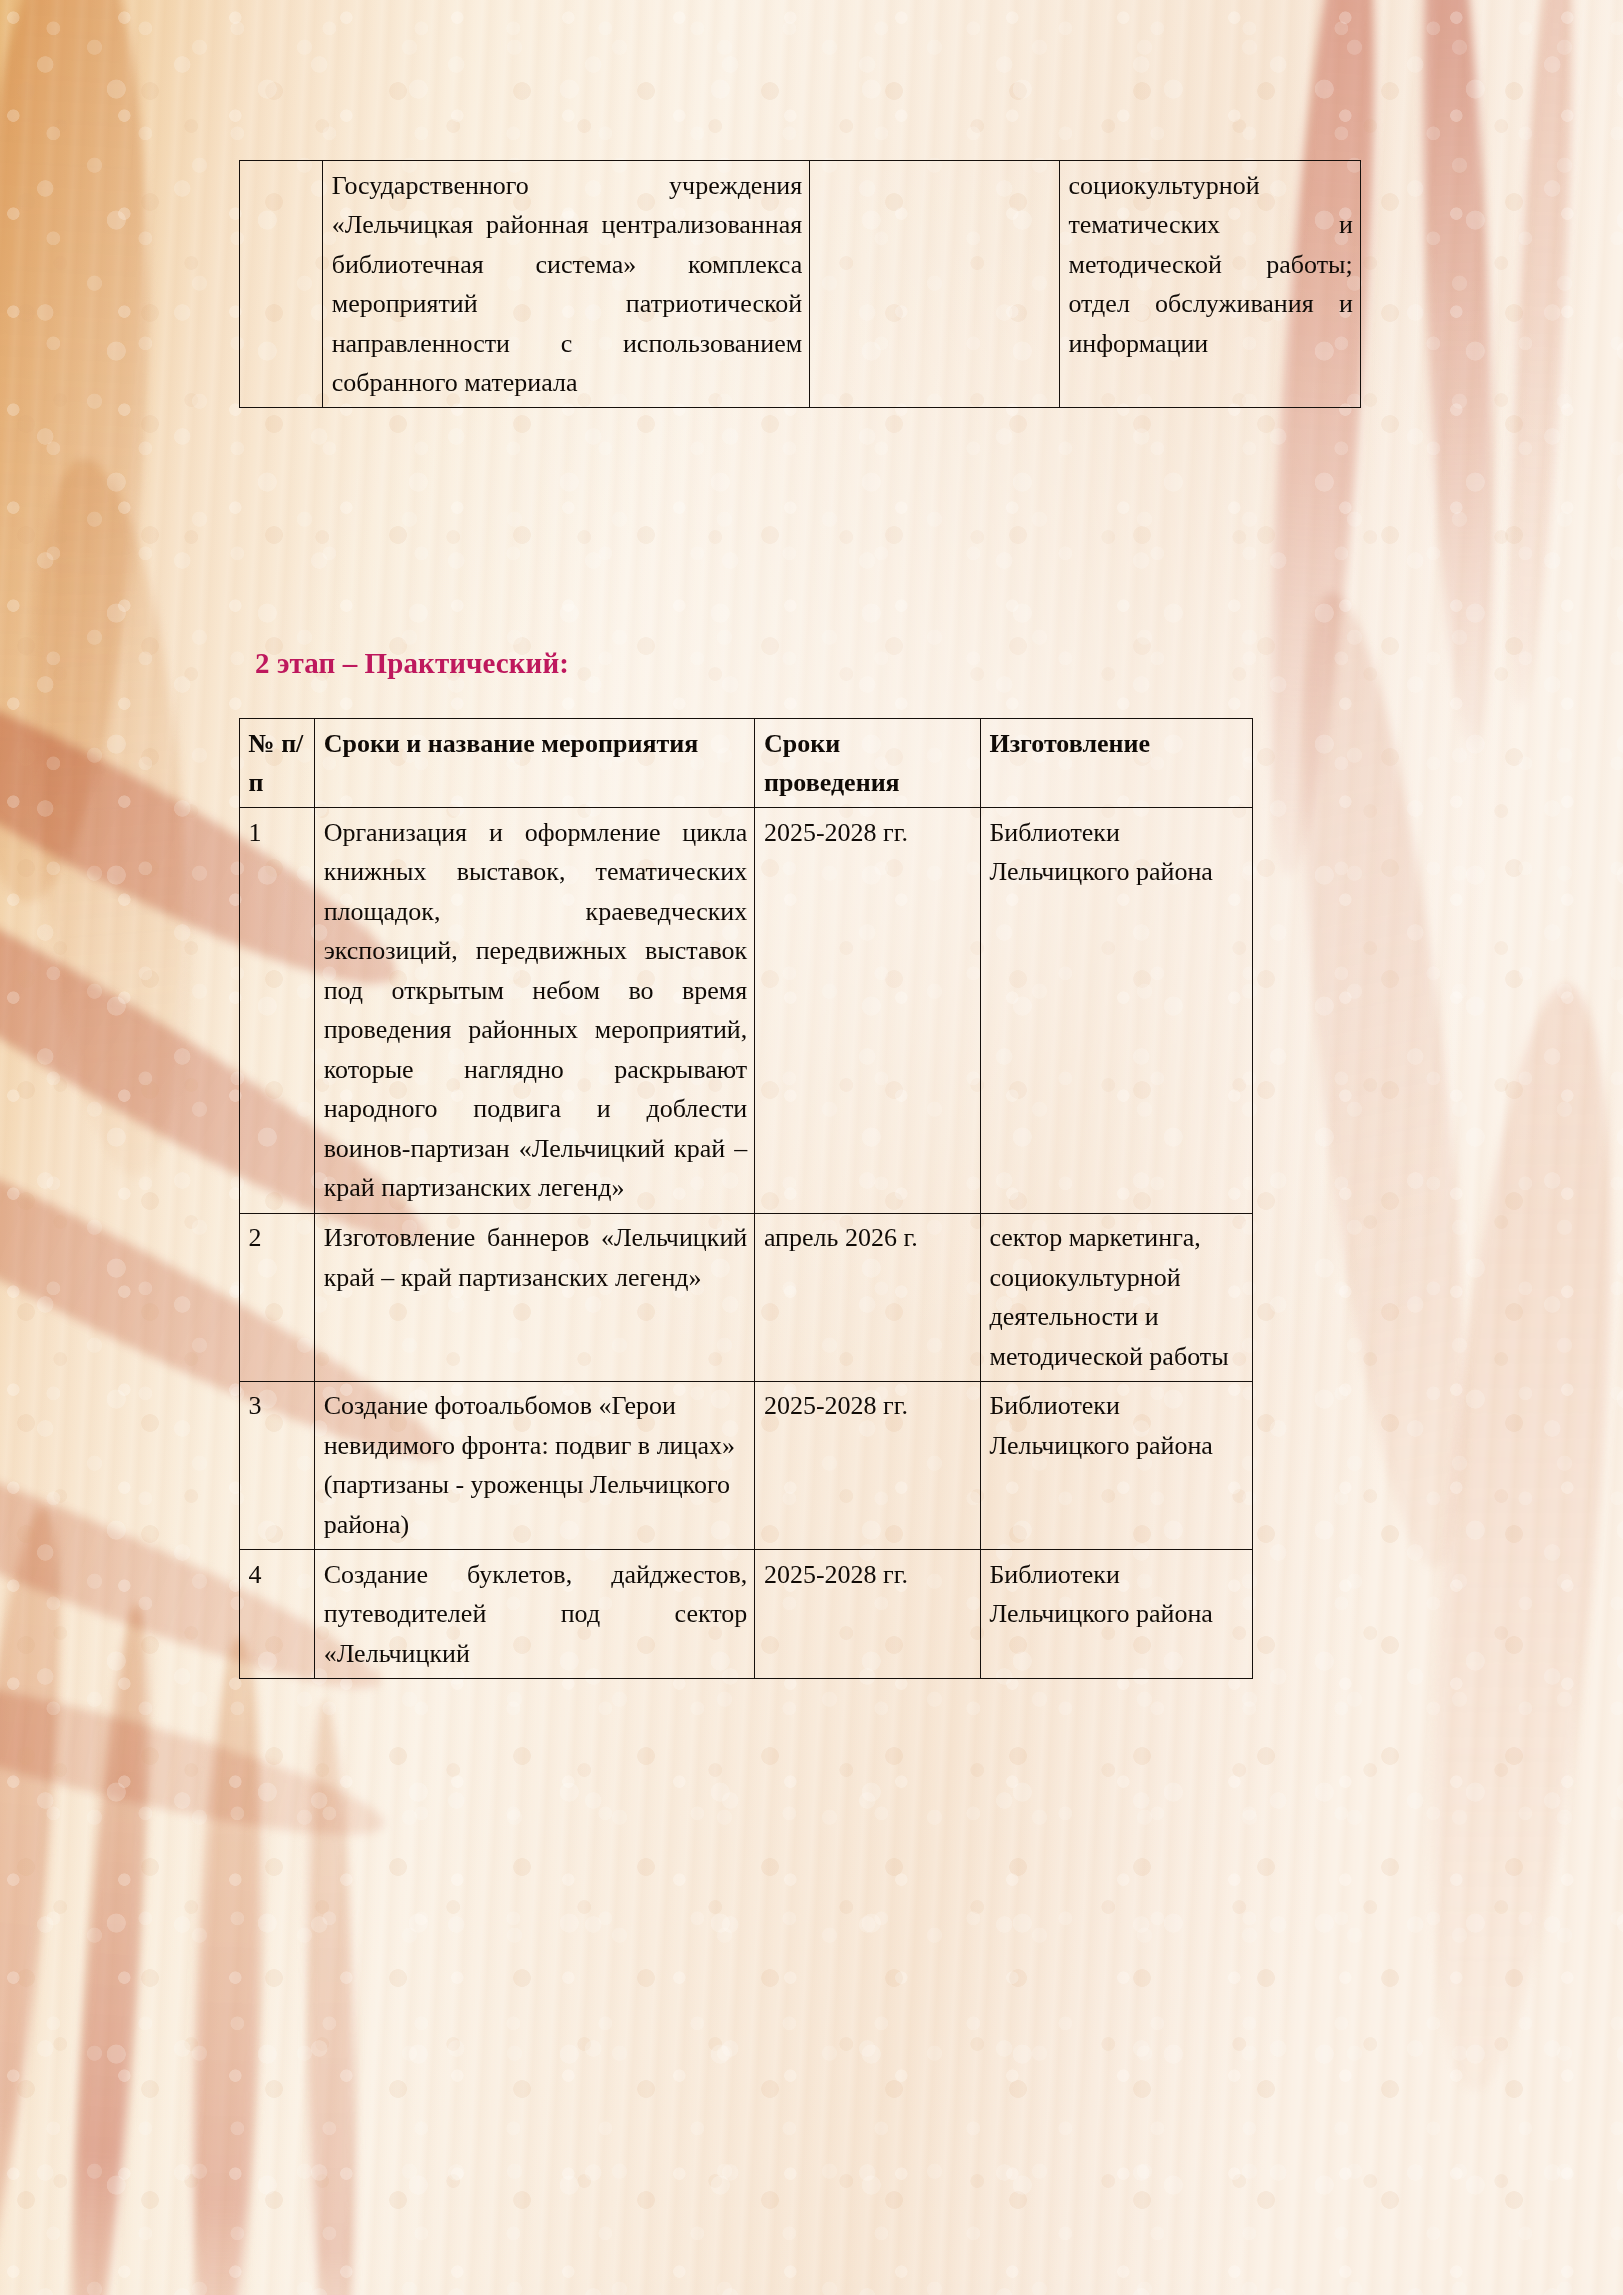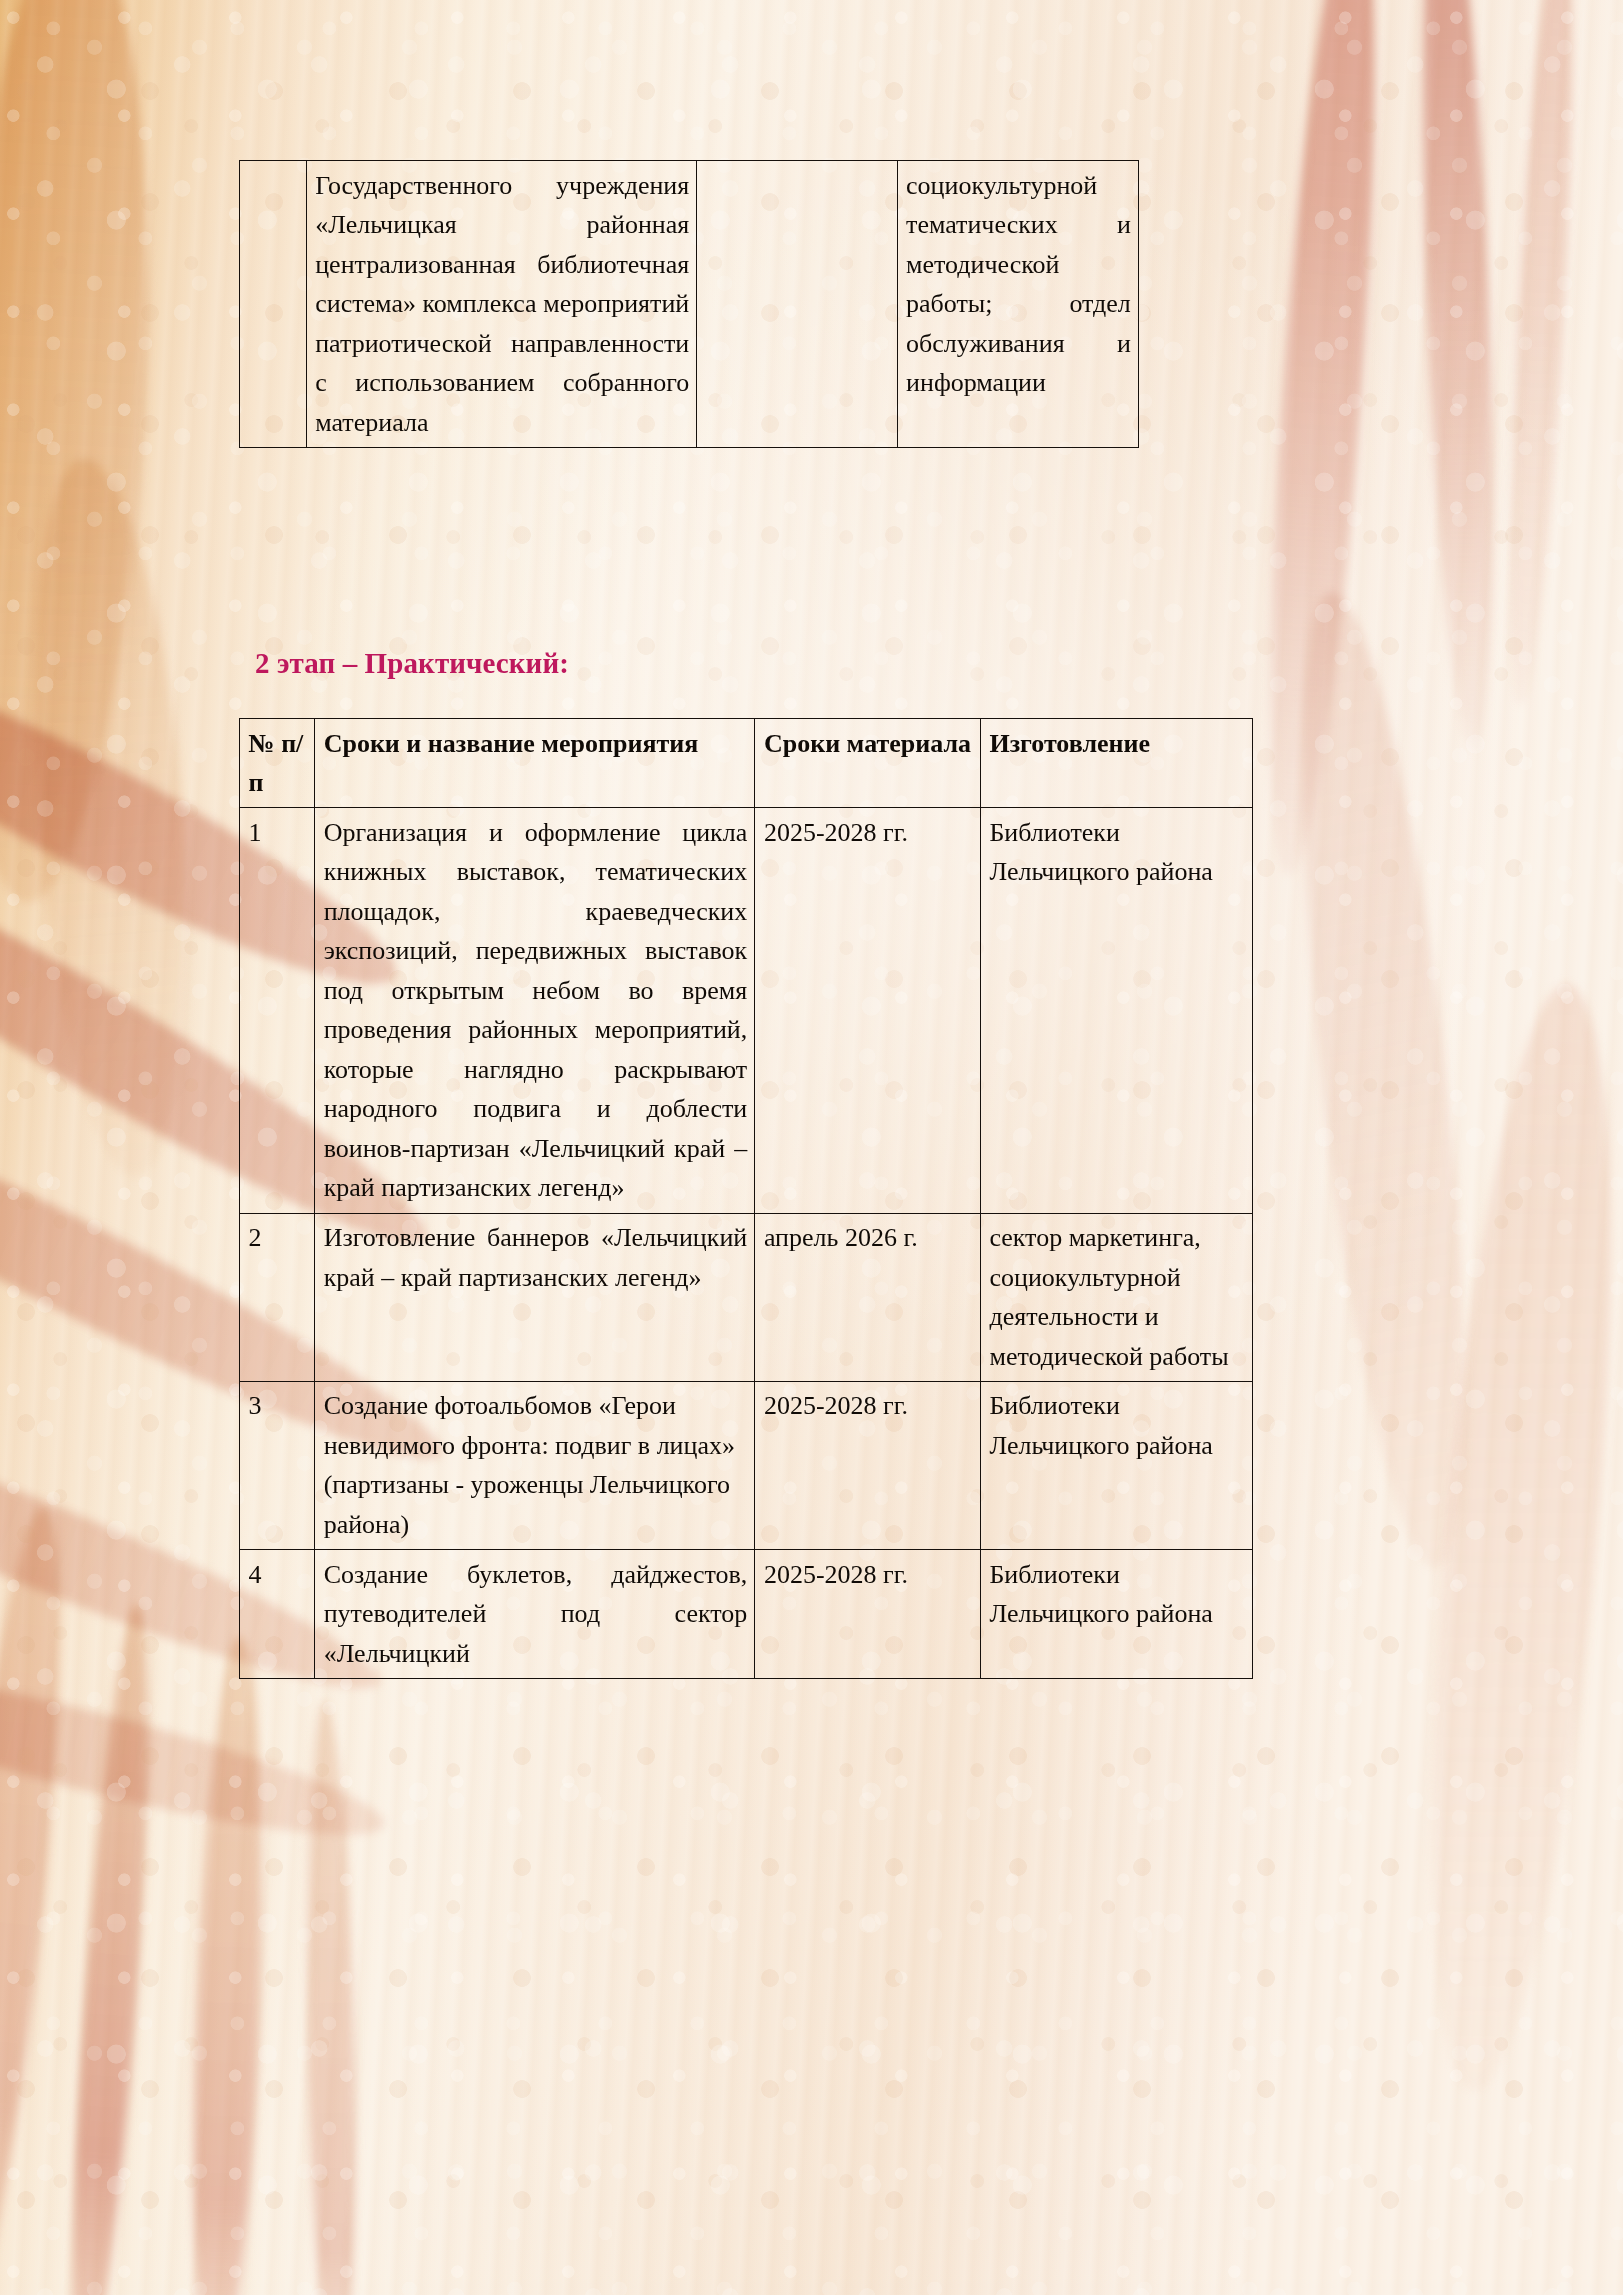--- a/index.html
+++ b/index.html
@@ -166,21 +166,21 @@
     text-align-last: left;
   }
   table.doc-table th {
     font-weight: bold;
   }
 
   
   #table-continued {
     top: 160px;
     left: 239px;
-    width: 900px;
+    width: 1122px;
   }
   #table-continued td { height: 0.7px; }
 
   
   #stage-heading {
     position: absolute;
     top: 647px;
     left: 255px;
     font-size: 29px;
     font-weight: bold;
@@ -247,21 +247,21 @@
     <colgroup>
       <col style="width:42px">
       <col style="width:246px">
       <col style="width:126px">
       <col style="width:152px">
     </colgroup>
     <thead>
       <tr>
         <th class="num">№ п/п</th>
         <th>Сроки и название мероприятия</th>
-        <th class="plain">Сроки материала</th>
+        <th class="plain">Сроки проведения</th>
         <th class="plain">Изготовление</th>
       </tr>
     </thead>
     <tbody>
       <tr>
         <td class="num">1</td>
         <td>Организация и оформление цикла книжных выставок, тематических площадок, краеведческих экспозиций, передвижных выставок под открытым небом во время проведения районных мероприятий, которые наглядно раскрывают народного подвига и доблести воинов-партизан «Лельчицкий край – край партизанских легенд»</td>
         <td class="plain">2025-2028 гг.</td>
         <td class="plain">Библиотеки Лельчицкого района</td>
       </tr>

